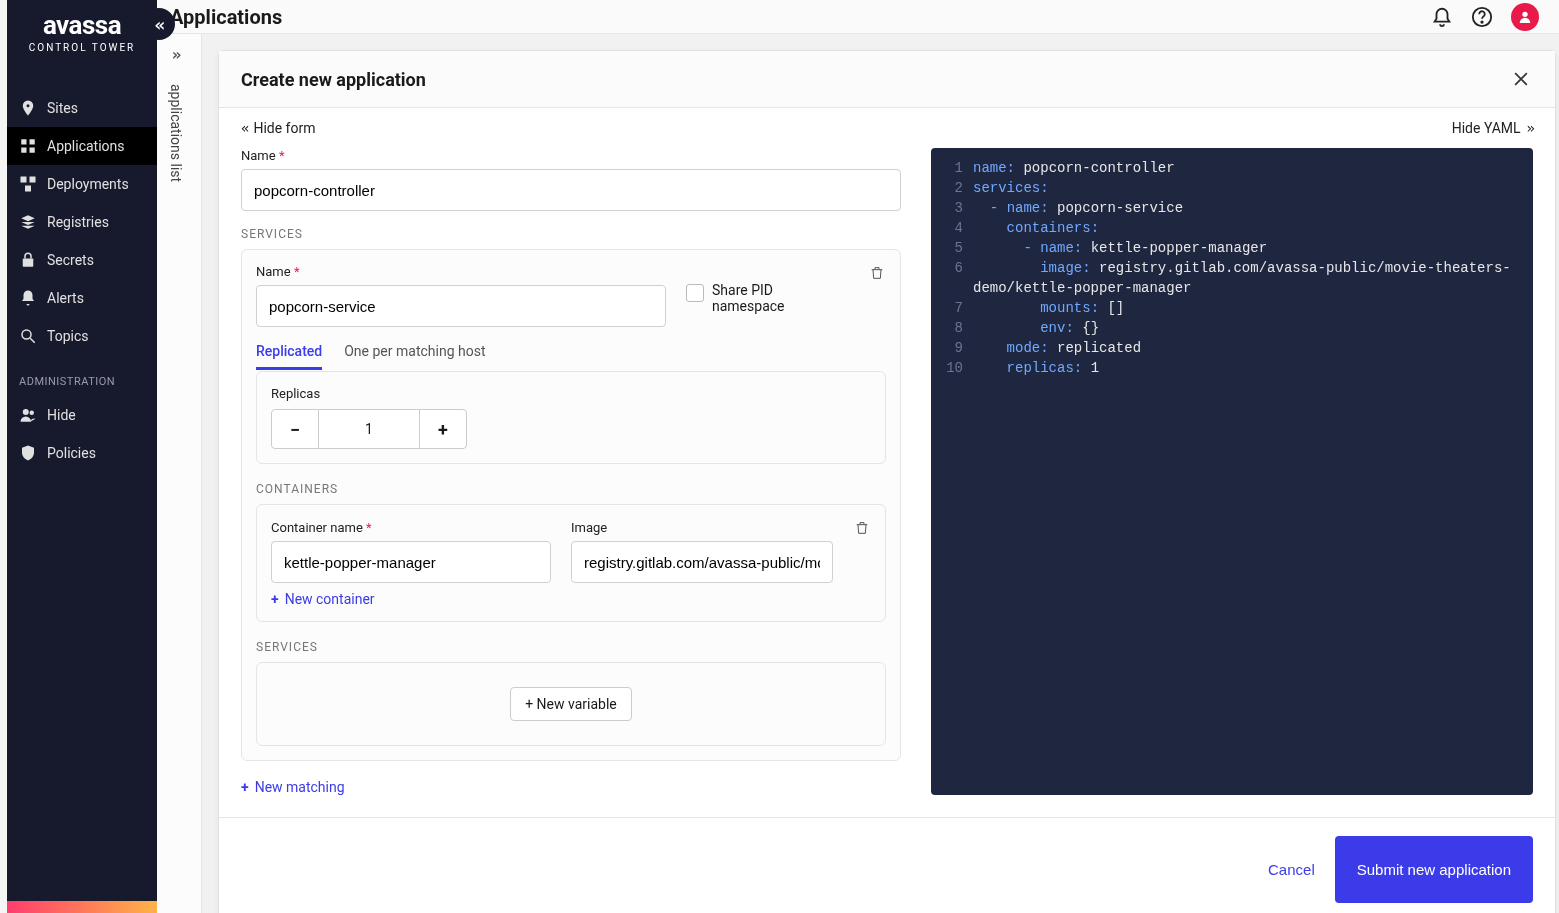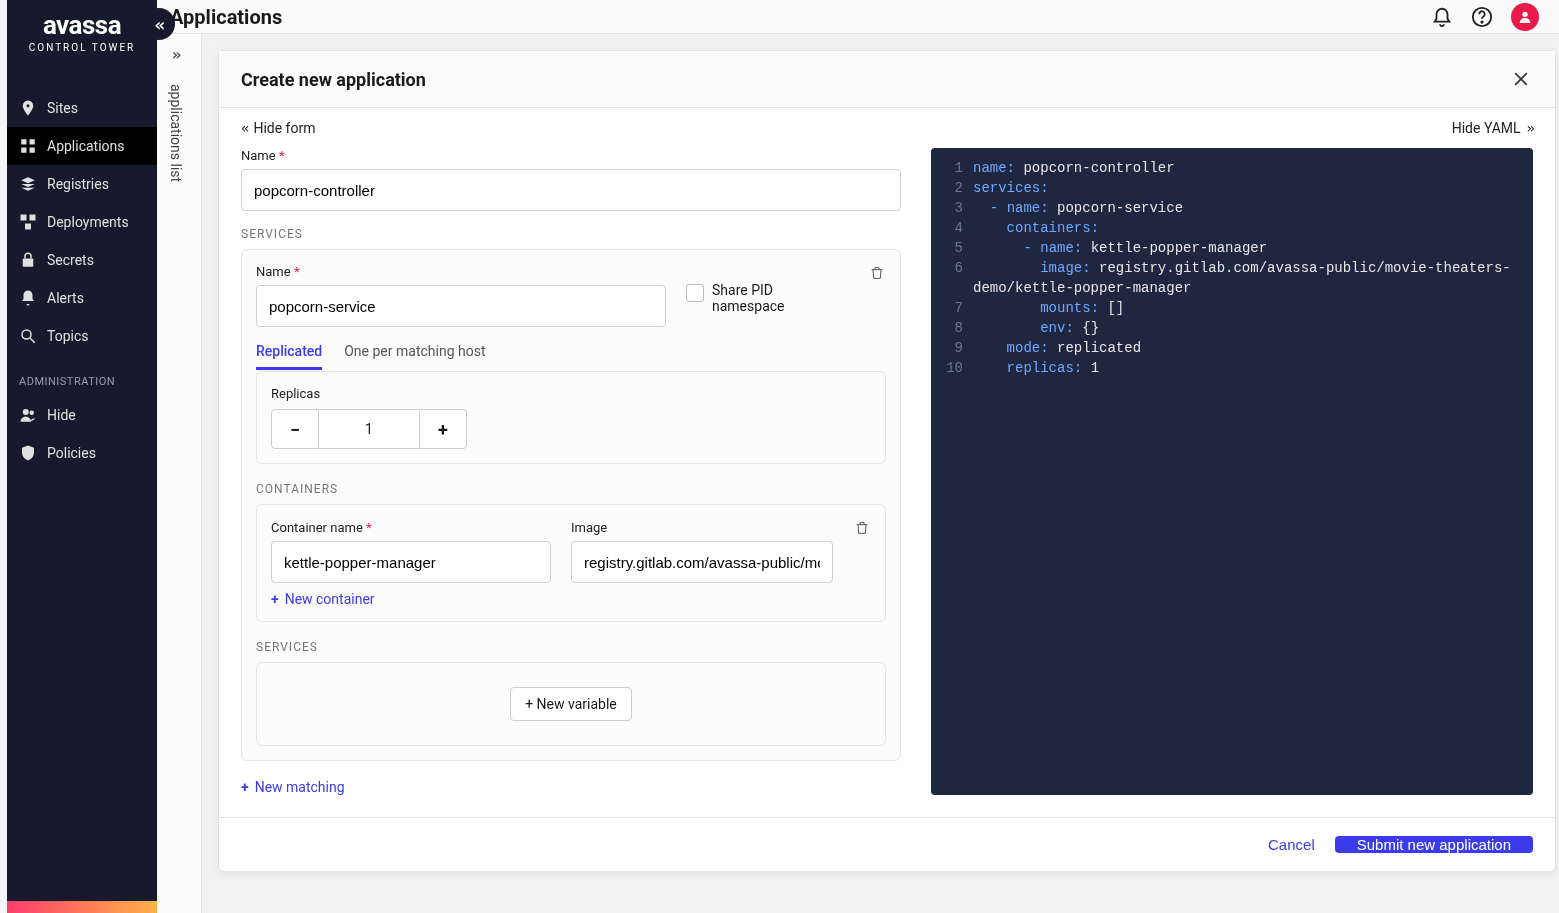--- a/index.html
+++ b/index.html
@@ -278,21 +278,21 @@
 
     
     .modal-footer {
       border-top:1px solid #e5e5e5;
       padding:18px 22px;
       display:flex; justify-content:flex-end; gap:20px; align-items:center;
     }
     .btn-cancel { color:#3b3be9; font-size:15px; cursor:pointer; background:none;border:none;}
     .btn-submit {
       background:#3b3be9; color:#fff; font-size:15px;
-      border:none; border-radius:4px; padding:0 22px; cursor:pointer;
+      border:none; border-radius:4px; padding:25px 22px; cursor:pointer;
     }
     .chevrons { font-family: monospace; letter-spacing:-2px;}
   </style>
 </head>
 <body>
 
 <div class="sidebar">
   <div class="logo-wrap">
     <div class="logo">avassa</div>
     <div class="logo-sub">CONTROL TOWER</div>
@@ -316,34 +316,34 @@
             <rect x="14" y="3" width="7" height="7"></rect>
             <rect x="3" y="14" width="7" height="7"></rect>
             <rect x="14" y="14" width="7" height="7"></rect>
           </svg>
         </span>
       <span>Applications</span>
     </div>
     <div class="nav-item">
       <span class="nav-icon">
           <svg viewBox="0 0 24 24">
-            <path d="M3 7l9-4 9 4-9 4-9-4zm0 5l9 4 9-4m-18 5l9 4 9-4"></path>
-          </svg>
-        </span>
-      <span>Registries</span>
-    </div>
-    <div class="nav-item">
-      <span class="nav-icon">
-          <svg viewBox="0 0 24 24">
             <rect x="2" y="2" width="8" height="8"></rect>
             <rect x="14" y="2" width="8" height="8"></rect>
             <rect x="8" y="14" width="8" height="8"></rect>
           </svg>
         </span>
       <span>Deployments</span>
+    </div>
+    <div class="nav-item">
+      <span class="nav-icon">
+          <svg viewBox="0 0 24 24">
+            <path d="M3 7l9-4 9 4-9 4-9-4zm0 5l9 4 9-4m-18 5l9 4 9-4"></path>
+          </svg>
+        </span>
+      <span>Registries</span>
     </div>
     <div class="nav-item">
       <span class="nav-icon">
           <svg viewBox="0 0 24 24">
             <rect x="5" y="10" width="14" height="11" rx="1"></rect>
             <path d="M8 10V7a4 4 0 018 0v3" fill="none" stroke="#e0e0e0" stroke-width="2"></path>
           </svg>
         </span>
       <span>Secrets</span>
     </div>

